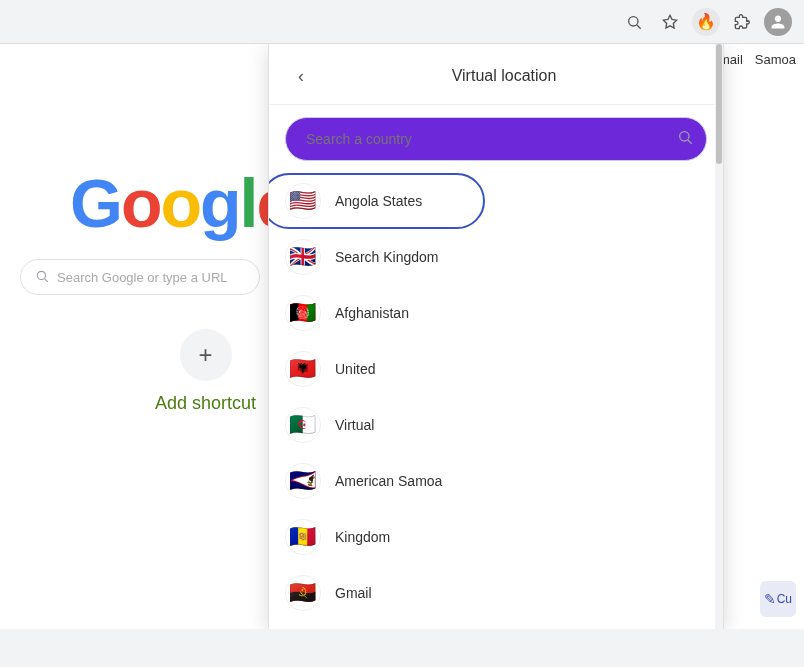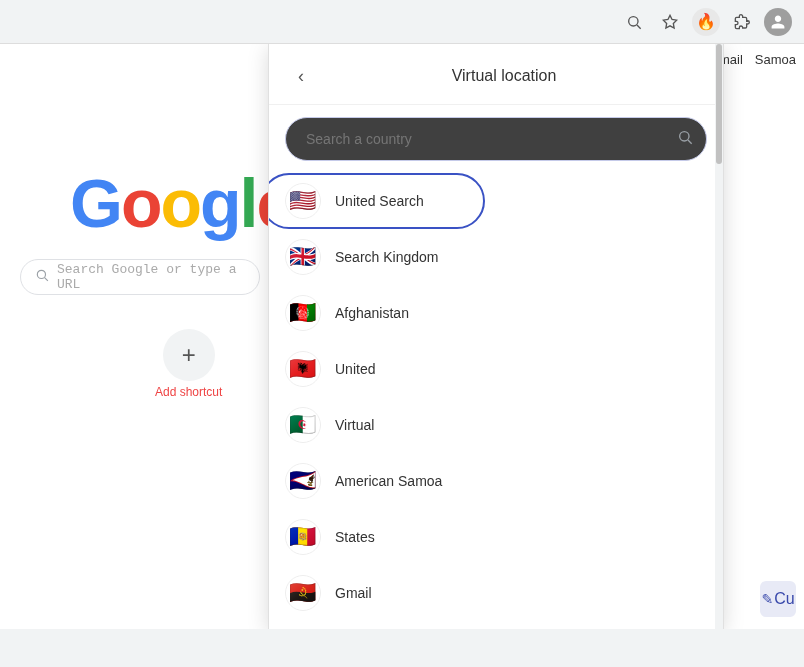--- a/index.html
+++ b/index.html
@@ -112,21 +112,20 @@
       left: 20px;
       width: 240px;
       height: 36px;
       border: 1px solid #dfe1e5;
       border-radius: 24px;
       display: flex;
       align-items: center;
       padding: 0 14px;
       gap: 8px;
       background: white;
-      font-family: Liberation Mono, monospace;
     }
     .search-icon-small {
       color: #9aa0a6;
       font-size: 14px;
     }
     .google-search-text {
       font-size: 13px;
       color: #aaa;
     }
 
@@ -145,22 +144,23 @@
       height: 52px;
       border-radius: 50%;
       background: #f1f3f4;
       display: flex;
       align-items: center;
       justify-content: center;
       font-size: 24px;
       color: #555;
     }
     .add-shortcut-label {
-      font-size: 12px;
-      color: #ef4444;
+      font-size: 18px;
+      color: #4d7c0f;
+      margin-top: 8px;
     }
 
     
     .popup-panel {
       position: absolute;
       top: 0;
       left: 268px;
       width: 456px;
       height: 100%;
       background: white;
@@ -228,21 +228,21 @@
     }
     .search-input {
       width: 100%;
       height: 44px;
       border: 1.5px solid #c5cae9;
       border-radius: 24px;
       padding: 0 44px 0 20px;
       font-size: 14px;
       color: #aaa;
       outline: none;
-      background: #404040;
+      background: #6d28d9;
     }
     .search-icon-in-input {
       position: absolute;
       right: 14px;
       top: 50%;
       transform: translateY(-50%);
       color: #9aa0a6;
       font-size: 16px;
     }
 
@@ -395,21 +395,21 @@
     </div>
   </div>
 
   <div class="right-side-partial">
     <div class="right-top-links">
       <span>Gmail</span>
       <span>Samoa</span>
     </div>
     <div class="edit-icon-corner">
       <span>✎</span>
-      <span style="font-size:16px; color:#3949ab; margin-left:1px">Cu</span>
+      <span style="font-size:12px; color:#3949ab; margin-left:1px">Cu</span>
     </div>
   </div>
 
   <div class="popup-panel">
 
     <div class="popup-header">
       <div class="back-button">‹</div>
       <span class="popup-title">Virtual location</span>
     </div>
 
@@ -422,21 +422,21 @@
               <line x1="16.5" y1="16.5" x2="22" y2="22"></line>
           </svg>
         </span>
       </div>
     </div>
 
     <div class="country-list">
 
       <div class="country-item us-circle-highlight" style="position:relative;">
         <div class="flag-circle">🇺🇸</div>
-        <span class="country-name">United Search</span>
+        <span class="country-name">Angola States</span>
       </div>
 
       <div class="country-item">
         <div class="flag-circle">🇬🇧</div>
         <span class="country-name">Search Kingdom</span>
       </div>
 
       <div class="country-item">
         <div class="flag-circle">🇦🇫</div>
         <span class="country-name">Afghanistan</span>
@@ -452,21 +452,21 @@
         <span class="country-name">Virtual</span>
       </div>
 
       <div class="country-item">
         <div class="flag-circle">🇦🇸</div>
         <span class="country-name">American Samoa</span>
       </div>
 
       <div class="country-item">
         <div class="flag-circle">🇦🇩</div>
-        <span class="country-name">States</span>
+        <span class="country-name">Kingdom</span>
       </div>
 
       <div class="country-item">
         <div class="flag-circle">🇦🇴</div>
         <span class="country-name">Gmail</span>
       </div>
 
       <div class="country-item">
         
         

